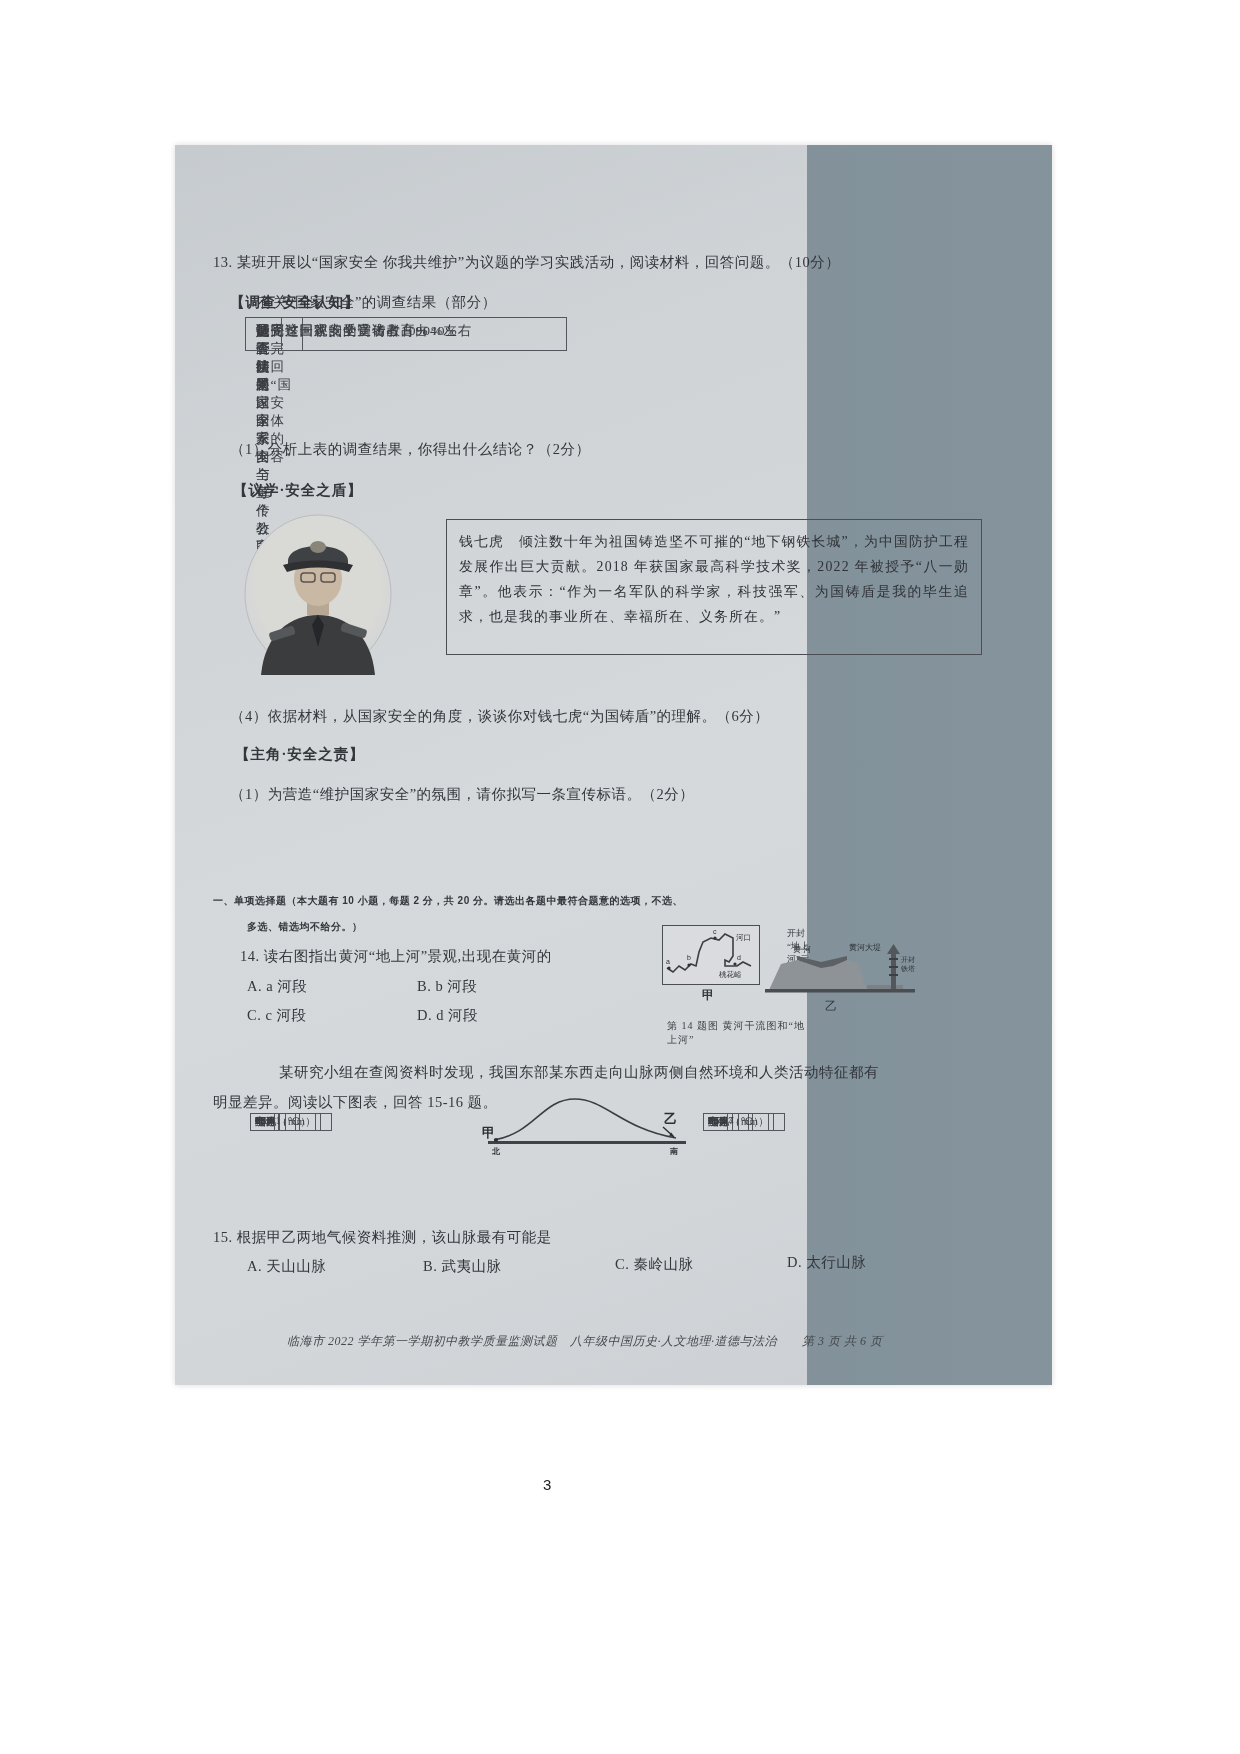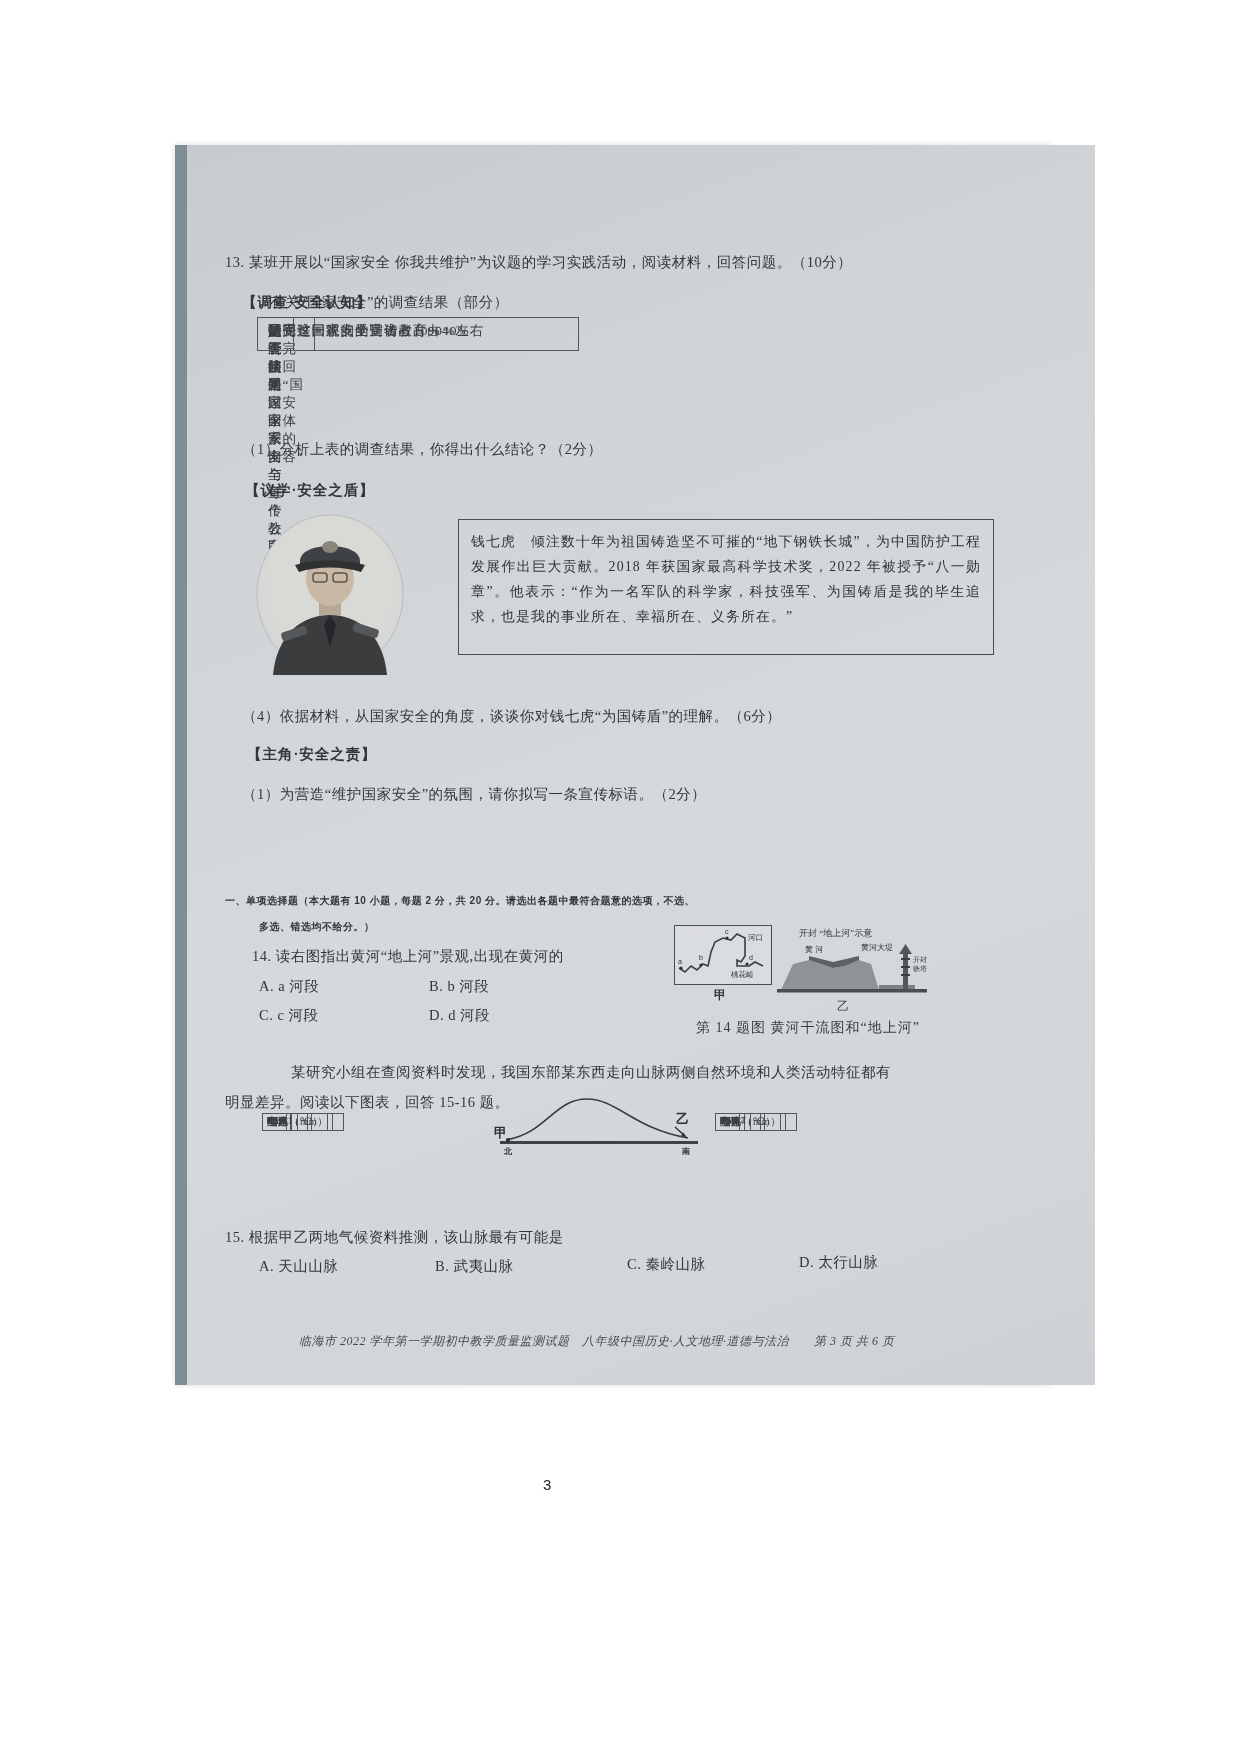--- a/index.html
+++ b/index.html
@@ -10,21 +10,21 @@
     font-family:"Liberation Serif","DejaVu Serif",serif;
     color:#33363b;
     overflow:hidden;
   }
   .scan{
     position:absolute;left:175px;top:145px;width:877px;height:1240px;
     background:linear-gradient(90deg,#7e8e97 0%,#84939c 100%);
     box-shadow:0 0 6px rgba(0,0,0,.15);
   }
   .paper{
-    position:absolute;left:12px;top:0;width:908px;height:1240px;
+    position:absolute;left:0;top:0;width:632px;height:1240px;
     background:linear-gradient(160deg,#c6cbcf 0%,#cfd3d6 22%,#d6d9db 55%,#d2d6d9 85%,#cdd1d5 100%);
   }
   .paper *{position:absolute;}
   .t{white-space:nowrap;font-size:14.5px;letter-spacing:.5px;}
   .tag{font-weight:bold;font-size:14.5px;letter-spacing:1px;}
   .small{font-size:9px;}
   
   table{border-collapse:collapse;}
   .survey{left:70px;top:172px;width:628px;}
   .survey td,.survey th{
@@ -45,21 +45,21 @@
     left:0;top:712px;width:760px;text-align:center;
     font-family:"Liberation Sans","DejaVu Sans",sans-serif;
     font-weight:bold;font-size:20px;letter-spacing:2px;color:#2c2f34;
   }
   .mcq{font-family:"Liberation Sans","DejaVu Sans",sans-serif;font-weight:bold;font-size:10px;letter-spacing:.5px;}
   
   .climate td{
     border:1px solid #53565c;font-size:10.5px;padding:1px 4px;height:14px;
     color:#3a3d42;letter-spacing:.5px;white-space:nowrap;
   }
-  .figcaption{font-size:14px;letter-spacing:1px;color:#3a3d42;margin-left:17px;}
+  .figcaption{font-size:10px;letter-spacing:1px;color:#3a3d42;}
   .footer{
     left:112px;top:1188px;width:560px;font-size:12px;letter-spacing:.5px;
     color:#45484d;font-style:italic;white-space:nowrap;
   }
   .pagenum{
     position:absolute;left:543px;top:1476px;
     font-family:"Liberation Sans","DejaVu Sans",sans-serif;
     font-size:15px;color:#222;
   }
   svg text{font-family:"Liberation Sans","DejaVu Sans",sans-serif;}

